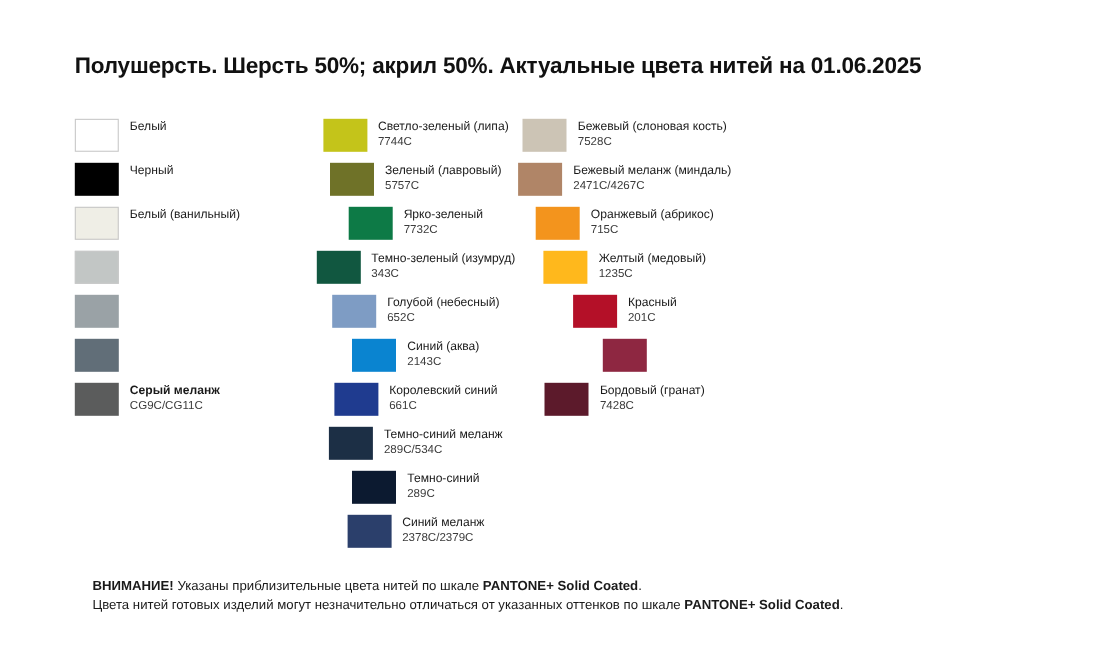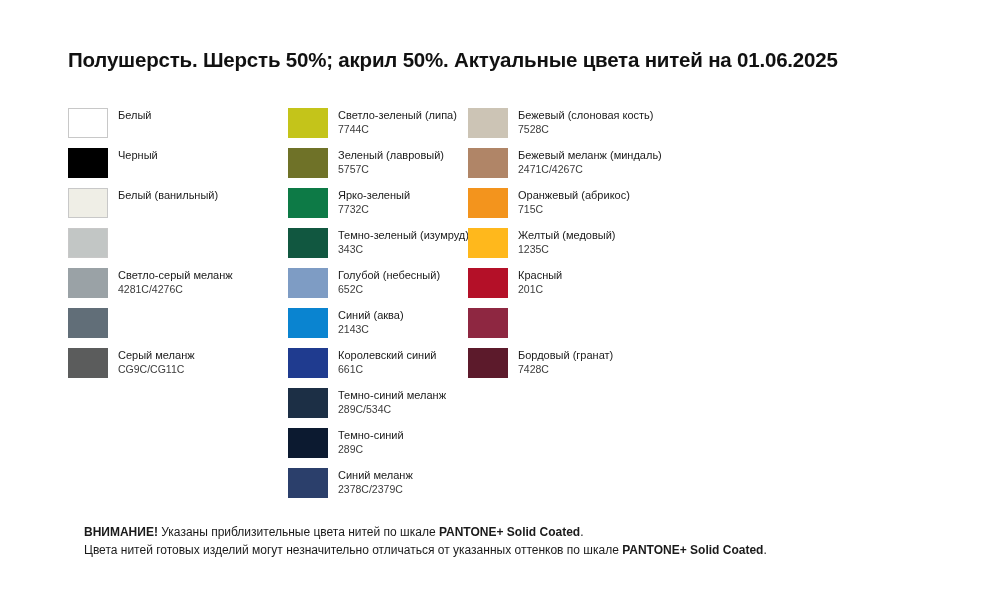--- a/index.html
+++ b/index.html
@@ -40,22 +40,22 @@
     width: 920px;
     display: flex;
     flex-direction: row;
     align-items: flex-start;
   }
   .col {
     display: flex;
     flex-direction: column;
   }
   .col-1 { width: 220px; }
-  .col-2 { width: 180px; }
-  .col-3 { width: 200px; }
+  .col-2 { width: 180px; align-items: center; }
+  .col-3 { width: 200px; align-items: center; }
   .swatch-row {
     display: flex;
     flex-direction: row;
     align-items: flex-start;
     height: 40px;
     margin-bottom: 0px;
   }
   .swatch {
     width: 40px;
     height: 30px;
@@ -69,21 +69,21 @@
     margin-left: 10px;
     padding-top: 1px;
     line-height: 1.25;
   }
   .name {
     font-size: 11px;
     color: #1a1a1a;
     white-space: nowrap;
   }
   .name.bold {
-    font-weight: normal;
+    font-weight: bold;
   }
   .code {
     font-size: 10.5px;
     color: #3b3b3b;
     white-space: nowrap;
   }
   .footer {
     position: absolute;
     left: 64px;
     top: 523px;
@@ -122,24 +122,20 @@
           <div class="swatch outlined" style="background: rgb(239, 238, 230);"></div>
           <div class="labels">
             <div class="name">Белый (ванильный)</div>
           </div>
         </div>
         <div class="swatch-row">
           <div class="swatch outlined" style="background: rgb(194, 198, 197);"></div>
         </div>
         <div class="swatch-row">
           <div class="swatch" style="background: rgb(154, 162, 166);"></div>
-          <div class="labels">
-            <div class="name">Светло-серый меланж</div>
-            <div class="code">4281C/4276C</div>
-          </div>
         </div>
         <div class="swatch-row">
           <div class="swatch" style="background: rgb(97, 110, 120);"></div>
         </div>
         <div class="swatch-row">
           <div class="swatch" style="background: rgb(91, 92, 92);"></div>
           <div class="labels">
             <div class="name bold">Серый меланж</div>
             <div class="code">CG9C/CG11C</div>
           </div>

